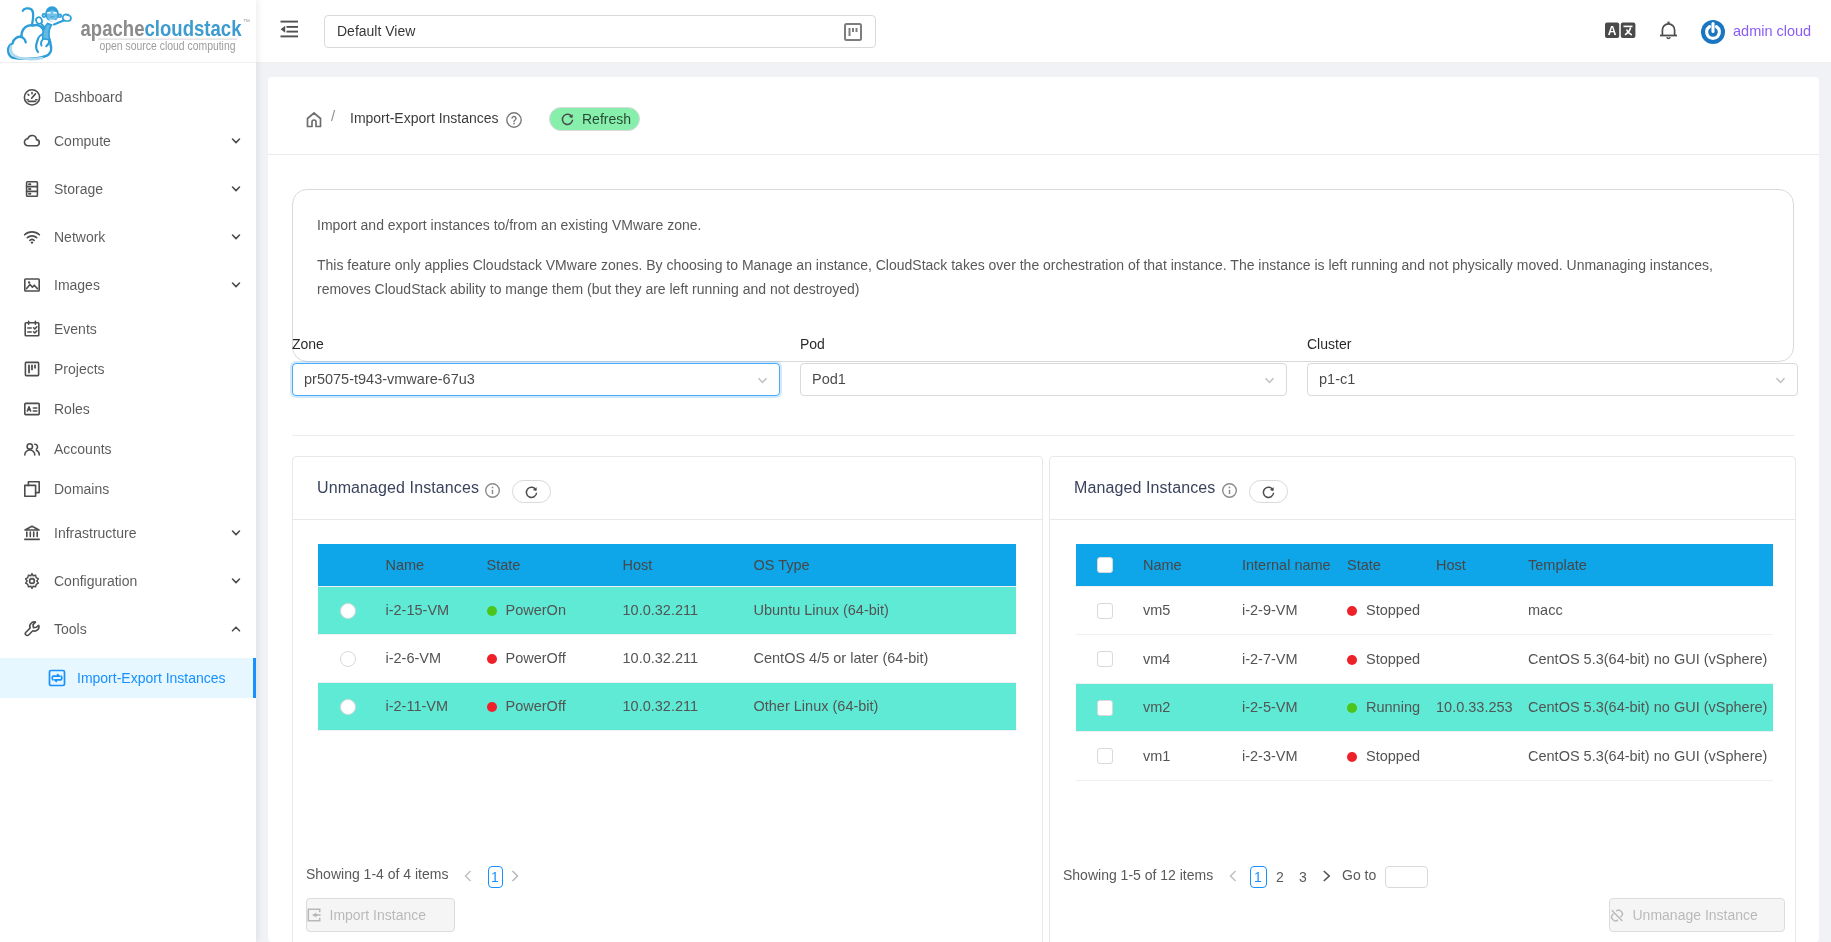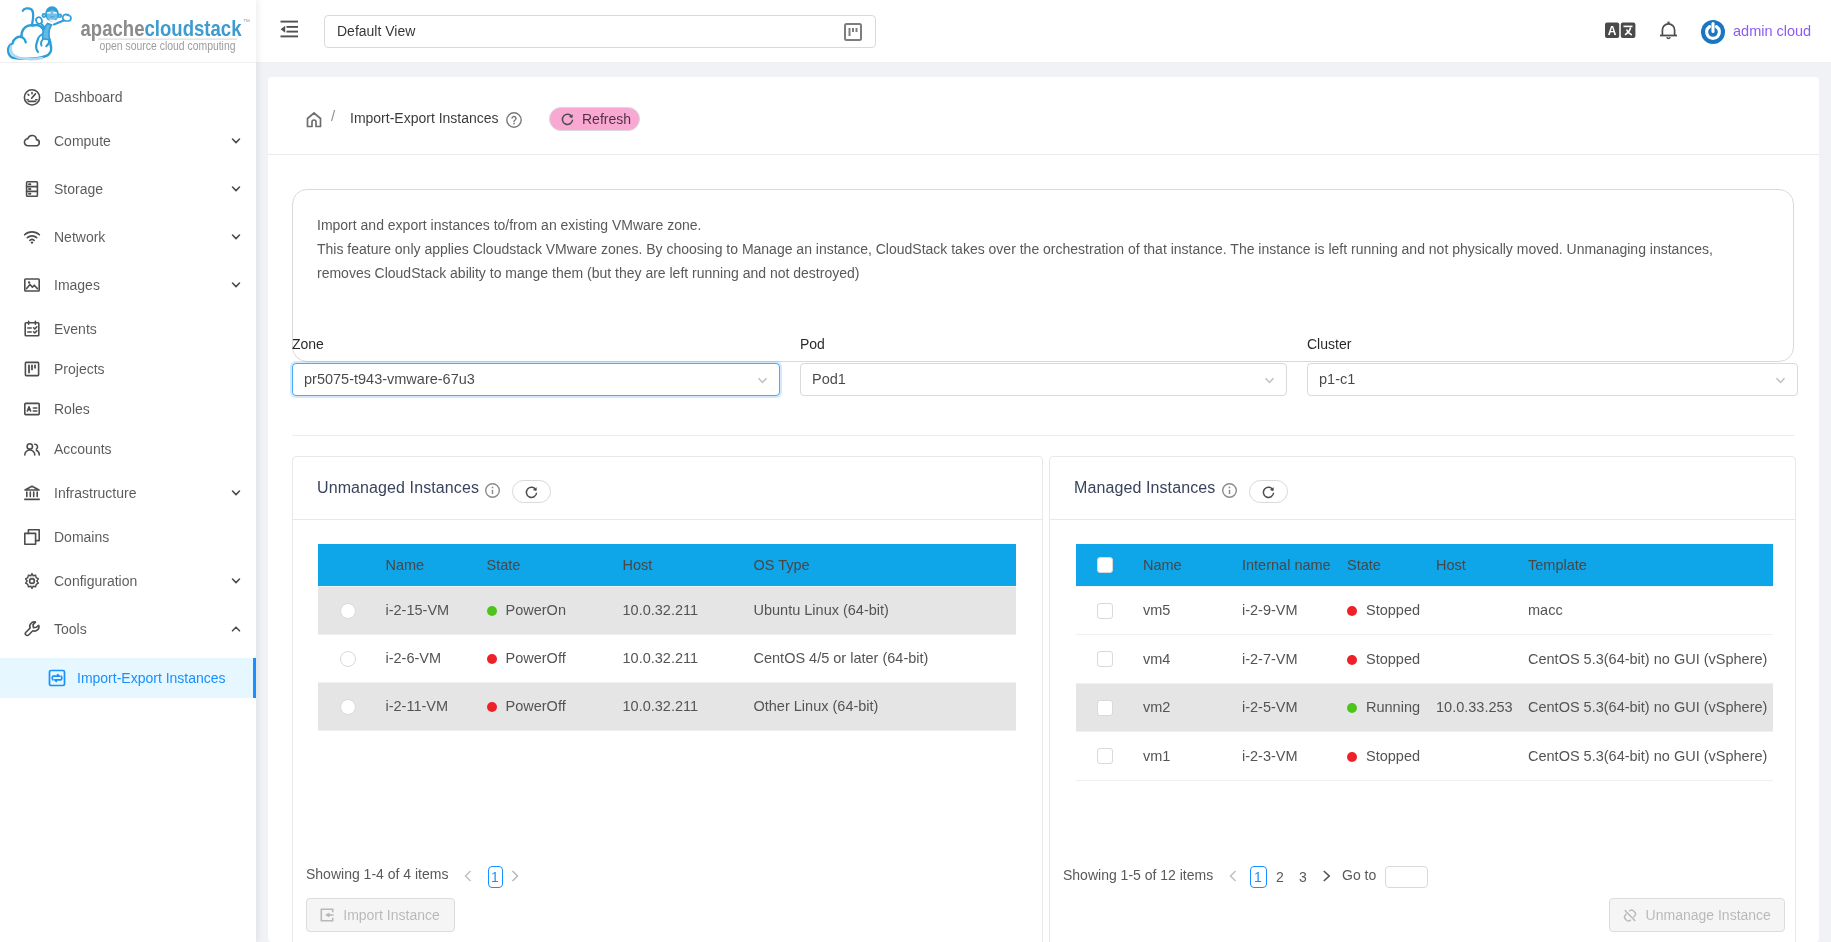--- a/index.html
+++ b/index.html
@@ -20,49 +20,49 @@
 .sel:after{content:"";position:absolute;right:0;top:0;width:3px;height:40px;background:#1890ff}
 svg{display:block}
 .st{fill:none;stroke:#4d4d4d;stroke-width:1.6;stroke-linecap:round;stroke-linejoin:round}
 .stb{fill:none;stroke:#1890ff;stroke-width:1.7;stroke-linecap:round;stroke-linejoin:round}
 
 #main{left:268px;top:77px;width:1551px;height:865px;background:#fff;border-radius:4px}
 #bdiv{left:268px;top:153.5px;width:1551px;height:1px;background:#eaeaea}
 
 #desc{left:292px;top:189px;width:1502px;height:173px;border:1px solid #d9d9d9;border-radius:15px;
  color:#595959;font-size:14px;line-height:24px;padding:23px 24px}
-#desc p+p{}
+#desc p+p{margin-top:16px}
 .flabel{font-size:14px;color:rgba(0,0,0,.85)}
 .sel-box{height:33px;border:1px solid #d9d9d9;border-radius:4px;background:#fff;font-size:14.5px;
  color:rgba(0,0,0,.72);line-height:31px;padding-left:11px}
 .sel-box .chev{position:absolute;right:11px;top:11px}
 .sel-box.focus{border-color:#4bacf5;box-shadow:0 0 0 2px rgba(24,144,255,.2)}
 
 .card{background:#fff;border:1px solid #e8e8e8;border-radius:4px}
 .chead{position:absolute;left:0;top:0;right:0;height:63px;border-bottom:1px solid #e8e8e8}
 .ctitle{position:absolute;left:24px;top:22px;font-size:16px;color:#39435c;font-weight:400;letter-spacing:.1px}
 .pill{position:absolute;width:39px;height:23px;border:1px solid #d9d9d9;border-radius:12px;background:#fff}
 
 table{border-collapse:collapse;table-layout:fixed;font-size:14.5px;color:#545454}
 th{background:#0ea5e9;height:42px;font-weight:500;text-align:left;color:#474747;
  border-bottom:1px solid #f0f0f0;padding:0}
 td{height:48px;border-bottom:1px solid #f0f0f0;padding:0}
 #rtab td{height:48.5px}
-tr.alt{background:#e5e5e5}
+tr.alt{background:#5eead4}
 .dot{display:inline-block;width:10px;height:10px;border-radius:50%;margin-right:9px;vertical-align:-1px}
 .red{background:#ee2129}.grn{background:#4dc41a}
 .radio{display:inline-block;width:16px;height:16px;border-radius:50%;border:1px solid #d9d9d9;background:#fff;margin-left:22px;vertical-align:middle}
 .cbox{display:inline-block;width:16px;height:16px;border-radius:3px;border:1px solid #d9d9d9;background:#fff;margin-left:21px;vertical-align:middle}
 
 .pgtxt{font-size:14px;color:#595959}
 .pgbox{border:1px solid #1890ff;border-radius:4px;color:#1890ff;font-size:14px;text-align:center;background:#fff}
 .goin{border:1px solid #d9d9d9;border-radius:4px;background:#fff}
 
 .dbtn{background:#f5f5f5;border:1px solid #dcdcdc;border-radius:4px;color:rgba(0,0,0,.25);
- font-size:14px;display:flex;align-items:center;justify-content:center;gap:9px}
+ font-size:14px;display:flex;align-items:center;justify-content:flex-start;gap:9px}
 </style>
 </head>
 <body>
 <div class="abs" id="hdr"></div>
 <div class="abs" id="main"></div>
 <div class="abs" id="bdiv"></div>
 
 <svg class="abs" style="left:280px;top:20px" width="19" height="20" viewBox="0 0 19 20">
  <g stroke="#515151" stroke-width="1.9" fill="none">
   <path d="M0.5 1.6 H18"></path>
@@ -235,41 +235,41 @@
         <svg class="ic" viewBox="0 0 18 18">
           <g class="st">
             <circle cx="6.8" cy="6.4" r="2.7"></circle>
             <path d="M1.8 15 a5 5 0 0 1 10 0"></path>
             <path d="M11.8 4.2 a2.7 2.7 0 0 1 1.6 4.9"></path>
             <path d="M13.4 10.3 a5 5 0 0 1 2.9 4.7"></path>
           </g>
         </svg>
         <span class="lb">Accounts</span>
       </div>
+<div class="mi">
+        <svg class="ic" viewBox="0 0 18 18">
+          <g class="st">
+            <rect x="1.8" y="5.4" width="10.8" height="10.8"></rect>
+            <path d="M5.4 5.4 V1.8 H16.2 V12.6 H12.6"></path>
+          </g>
+        </svg>
+        <span class="lb">Domains</span>
+      </div>
 <div class="mi sub">
         <svg class="ic" viewBox="0 0 18 18">
           <g class="st">
             <path d="M2 6 L9 2.2 L16 6 Z"></path>
             <path d="M3.8 8 v4.6 M7.3 8 v4.6 M10.7 8 v4.6 M14.2 8 v4.6"></path>
             <path d="M1.8 15.4 h14.4"></path>
           </g>
         </svg>
         <span class="lb">Infrastructure</span>
         <svg class="ar" viewBox="0 0 10 10">
           <path class="st" d="M1.5 3 L5 6.6 L8.5 3"></path>
         </svg>
-      </div>
-<div class="mi">
-        <svg class="ic" viewBox="0 0 18 18">
-          <g class="st">
-            <rect x="1.8" y="5.4" width="10.8" height="10.8"></rect>
-            <path d="M5.4 5.4 V1.8 H16.2 V12.6 H12.6"></path>
-          </g>
-        </svg>
-        <span class="lb">Domains</span>
       </div>
 <div class="mi sub">
         <svg class="ic" viewBox="0 0 18 18">
           <g class="st">
             <circle cx="9" cy="9" r="2.4"></circle>
             <path d="M9 1.6 l1.2 2.2 2.4-.6 .6 2.4 2.2 1.2-1.6 2.2 1.6 2.2-2.2 1.2-.6 2.4-2.4-.6-1.2 2.2-1.2-2.2-2.4 .6-.6-2.4-2.2-1.2 1.6-2.2-1.6-2.2 2.2-1.2 .6-2.4 2.4 .6 Z" stroke-width="1.4"></path>
           </g>
         </svg>
         <span class="lb">Configuration</span>
         <svg class="ar" viewBox="0 0 10 10">
@@ -301,21 +301,21 @@
 <svg class="abs" style="left:306px;top:111px" width="16" height="17" viewBox="0 0 16 17">
  <path d="M1.5 7.5 L8 2 L14.5 7.5 V15.5 H10 V11 a2 2 0 0 0-4 0 V15.5 H1.5 Z" fill="none" stroke="#6e6e6e" stroke-width="1.7" stroke-linejoin="round"></path>
 </svg>
 <div class="abs" style="left:331px;top:107px;font-size:15px;color:rgba(0,0,0,.45)">/</div>
 <div class="abs" style="left:350px;top:110px;font-size:14px;color:rgba(0,0,0,.78)">Import-Export Instances</div>
 <svg class="abs" style="left:506px;top:112px" width="16" height="16" viewBox="0 0 16 16">
  <circle cx="8" cy="8" r="7.2" fill="none" stroke="#7a7a7a" stroke-width="1.4"></circle>
  <path d="M6 6.1 a2 2 0 1 1 2.7 2.2 c-.55.2-.7.6-.7 1.2" fill="none" stroke="#7a7a7a" stroke-width="1.4" stroke-linecap="round"></path>
  <circle cx="8" cy="11.6" r="0.9" fill="#7a7a7a"></circle>
 </svg>
-<div class="abs" style="left:549px;top:106.5px;width:91px;height:24px;border:1px solid #d9d9d9;border-radius:12px;background:#f9a8d4">
+<div class="abs" style="left:549px;top:106.5px;width:91px;height:24px;border:1px solid #d9d9d9;border-radius:12px;background:#86efac">
  <svg class="abs" style="left:11px;top:5px" width="13" height="13" viewBox="0 0 13 13">
   <path d="M11.1 4.1 A5.1 5.1 0 1 0 11.6 6.8" fill="none" stroke="#4d4d4d" stroke-width="1.5"></path>
   <path d="M11.8 1.2 L11.3 4.9 L7.8 4.1 Z" fill="#4d4d4d"></path>
  </svg>
  <div class="abs" style="left:32px;top:0;line-height:22px;font-size:14px;color:rgba(0,0,0,.7)">Refresh</div>
 </div>
 
 <div class="abs" id="desc">
  <p>Import and export instances to/from an existing VMware zone.</p>
  <p>This feature only applies Cloudstack VMware zones. By choosing to Manage an instance, CloudStack takes over the orchestration of that instance. The instance is left running and not physically moved. Unmanaging instances,<br>removes CloudStack ability to mange them (but they are left running and not destroyed)</p>

